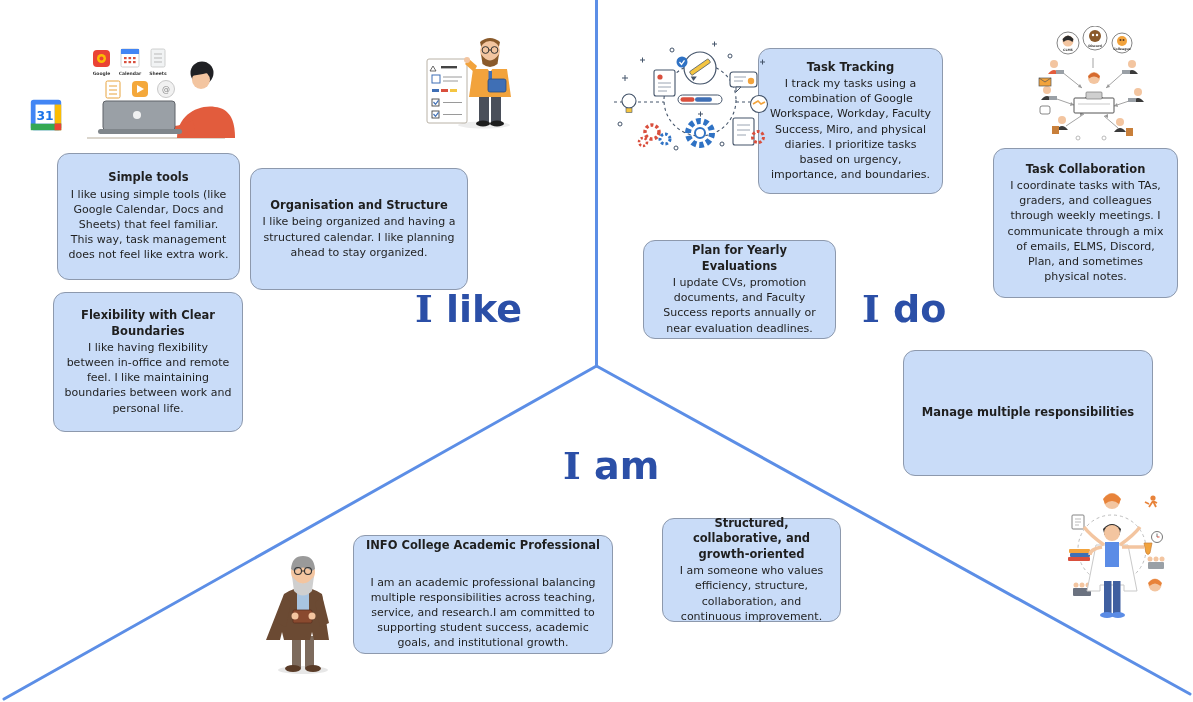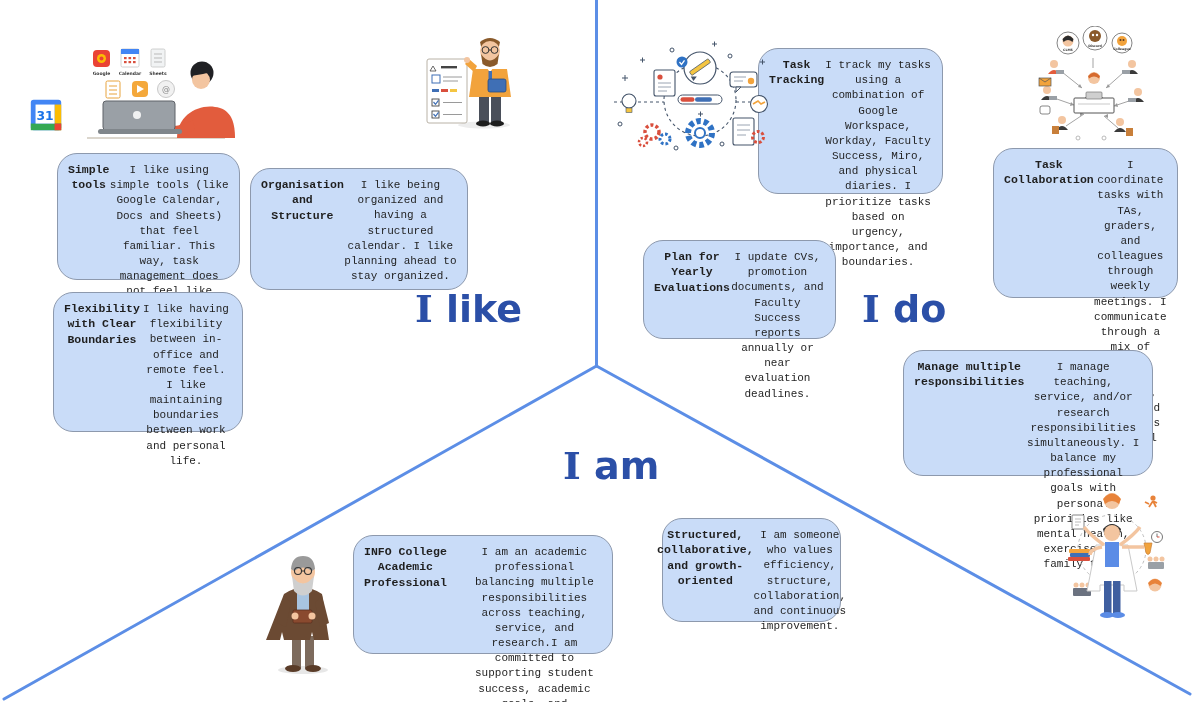--- a/index.html
+++ b/index.html
@@ -3,22 +3,22 @@
 <meta charset="utf-8">
 <style>
   html,body{margin:0;padding:0;background:#fff;}
   #board{
     position:relative;width:1193px;height:702px;background:#ffffff;overflow:hidden;
     font-family:"DejaVu Sans","Liberation Sans",sans-serif;color:var(--text,#1f1f1f);
   }
   #divider-svg{position:absolute;left:0;top:0;pointer-events:none;}
   .note{
     position:absolute;box-sizing:border-box;background:var(--note_bg,#c9dcf8);
-    border:1px solid var(--note_border,#8d99ad);border-radius:20px;
-    padding:8px 10px;text-align:center;display:flex;flex-direction:row;justify-content:center;font-family:Liberation Mono, monospace;
+    border:1px solid var(--note_border,#8d99ad);border-radius:12px;
+    padding:8px 10px;text-align:center;display:flex;flex-direction:column;justify-content:center;
   }
   .note .title{font-weight:bold;font-size:11.5px;line-height:1.34;}
   .note .body{font-size:11px;line-height:1.38;margin-top:1px;}
   .section-label{
     position:absolute;font-weight:bold;font-size:38px;letter-spacing:0px;
     color:var(--label,#2b4fa7);
   }
   .section-label::first-letter{font-family:"DejaVu Serif","Liberation Serif",serif;}
   .illus{position:absolute;}
   .illus svg{display:block;width:100%;height:100%;}
@@ -54,25 +54,24 @@
   <div class="note" style="left:758px;top:48px;width:185px;height:146px;">
     <div class="title">Task Tracking</div>
     <div class="body">I track my tasks using a combination of Google Workspace, Workday, Faculty Success, Miro, and physical diaries. I prioritize tasks based on urgency, importance, and boundaries.</div>
   </div>
   <div class="note" style="left:643px;top:240px;width:193px;height:99px;">
     <div class="title">Plan for Yearly Evaluations</div>
     <div class="body">I update CVs, promotion documents, and Faculty Success reports annually or near evaluation deadlines.</div>
   </div>
   <div class="note" style="left:993px;top:148px;width:185px;height:150px;">
     <div class="title">Task Collaboration</div>
-    <div class="body">I coordinate tasks with TAs, graders, and colleagues through weekly meetings. I communicate through a mix of emails, ELMS, Discord, Miro, and sometimes physical notes.</div>
+    <div class="body">I coordinate tasks with TAs, graders, and colleagues through weekly meetings. I communicate through a mix of emails, ELMS, Discord, Plan, and sometimes physical notes.</div>
   </div>
   <div class="note" style="left:903px;top:350px;width:250px;height:126px;">
     <div class="title">Manage multiple responsibilities</div>
-    <div class="body">I manage teaching, service, and/or research responsibilities simultaneously. I balance my professional goals with personal priorities like mental health, exercise, or family time.</div>
   </div>
 
   <div class="note" style="left:353px;top:535px;width:260px;height:119px;gap:20px;">
     <div class="title">INFO College Academic Professional</div>
     <div class="body">I am an academic professional balancing multiple responsibilities across teaching, service, and research.I am committed to supporting student success, academic goals, and institutional growth.</div>
   </div>
   <div class="note" style="left:662px;top:518px;width:179px;height:104px;">
     <div class="title">Structured, collaborative, and growth-oriented</div>
     <div class="body">I am someone who values efficiency, structure, collaboration, and continuous improvement.</div>
   </div>

